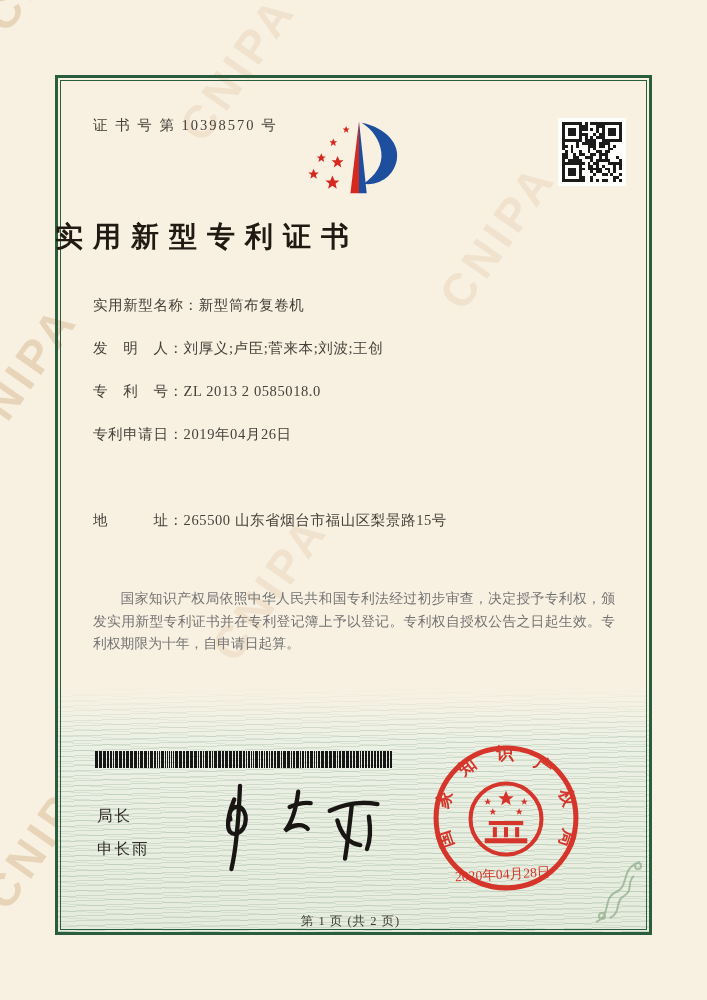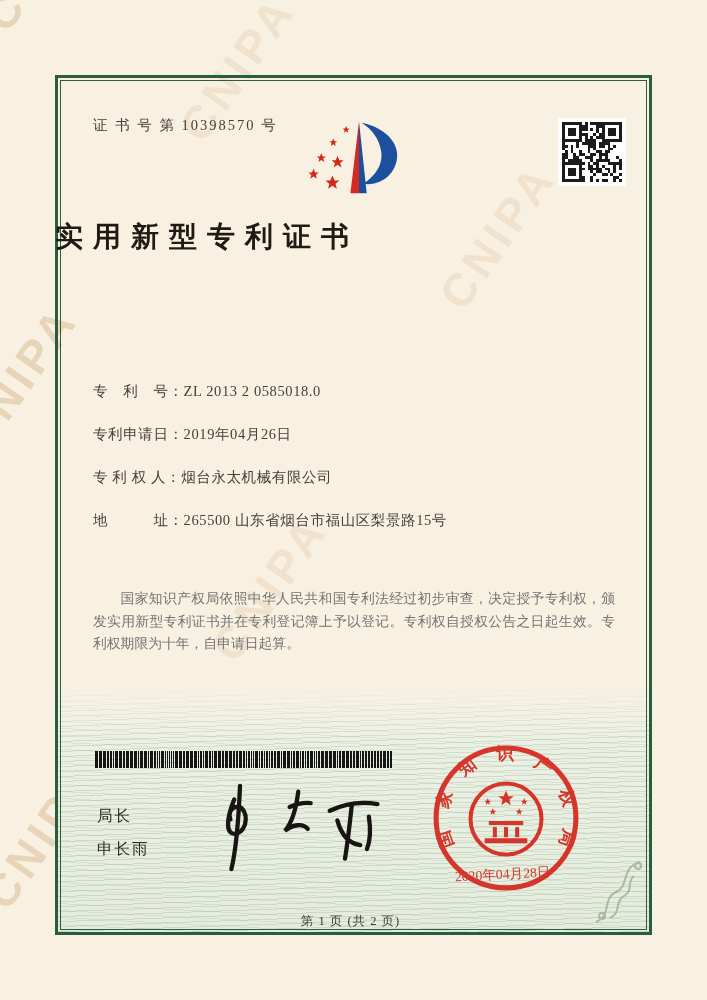--- a/index.html
+++ b/index.html
@@ -547,28 +547,31 @@
         <i class=""></i>
         <i class=""></i>
         <i class="b"></i>
         <i class=""></i>
         <i class="b"></i>
       </div>
   </div>
 
   <div class="abs title">实用新型专利证书</div>
 
+  <div class="abs row" style="top:296px">
+    <span class="lab">实用新型名称：</span><span class="val">新型筒布复卷机</span>
+  </div>
+  <div class="abs row" style="top:339px">
+    <span class="lab">发　明　人：</span><span class="val">刘厚义;卢臣;菅来本;刘波;王创</span>
+  </div>
   <div class="abs row" style="top:382px">
     <span class="lab">专　利　号：</span><span class="val">ZL 2013 2 0585018.0</span>
   </div>
   <div class="abs row" style="top:425px">
     <span class="lab">专利申请日：</span><span class="val">2019年04月26日</span>
-  </div>
-  <div class="abs row" style="top:468px">
-    <span class="lab">专 利 权 人：</span><span class="val">烟台永太机械有限公司</span>
   </div>
   <div class="abs row" style="top:511px">
     <span class="lab">地　　　址：</span><span class="val">265500 山东省烟台市福山区梨景路15号</span>
   </div>
 
   <div class="abs paras">
     <p>国家知识产权局依照中华人民共和国专利法经过初步审查，决定授予专利权，颁发实用新型专利证书并在专利登记簿上予以登记。专利权自授权公告之日起生效。专利权期限为十年，自申请日起算。</p>
   </div>
 
   <div class="abs barcode">

